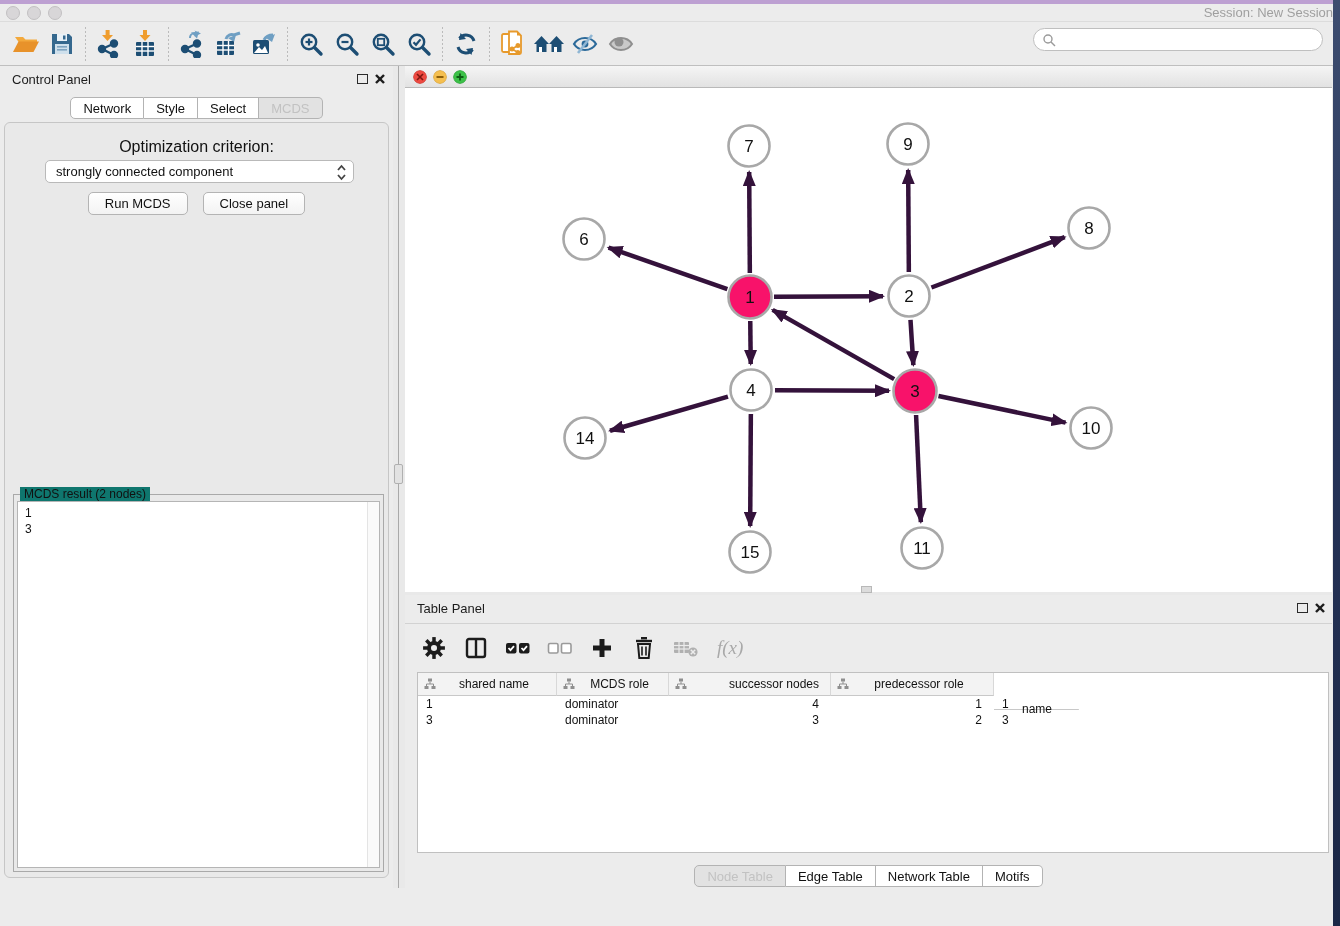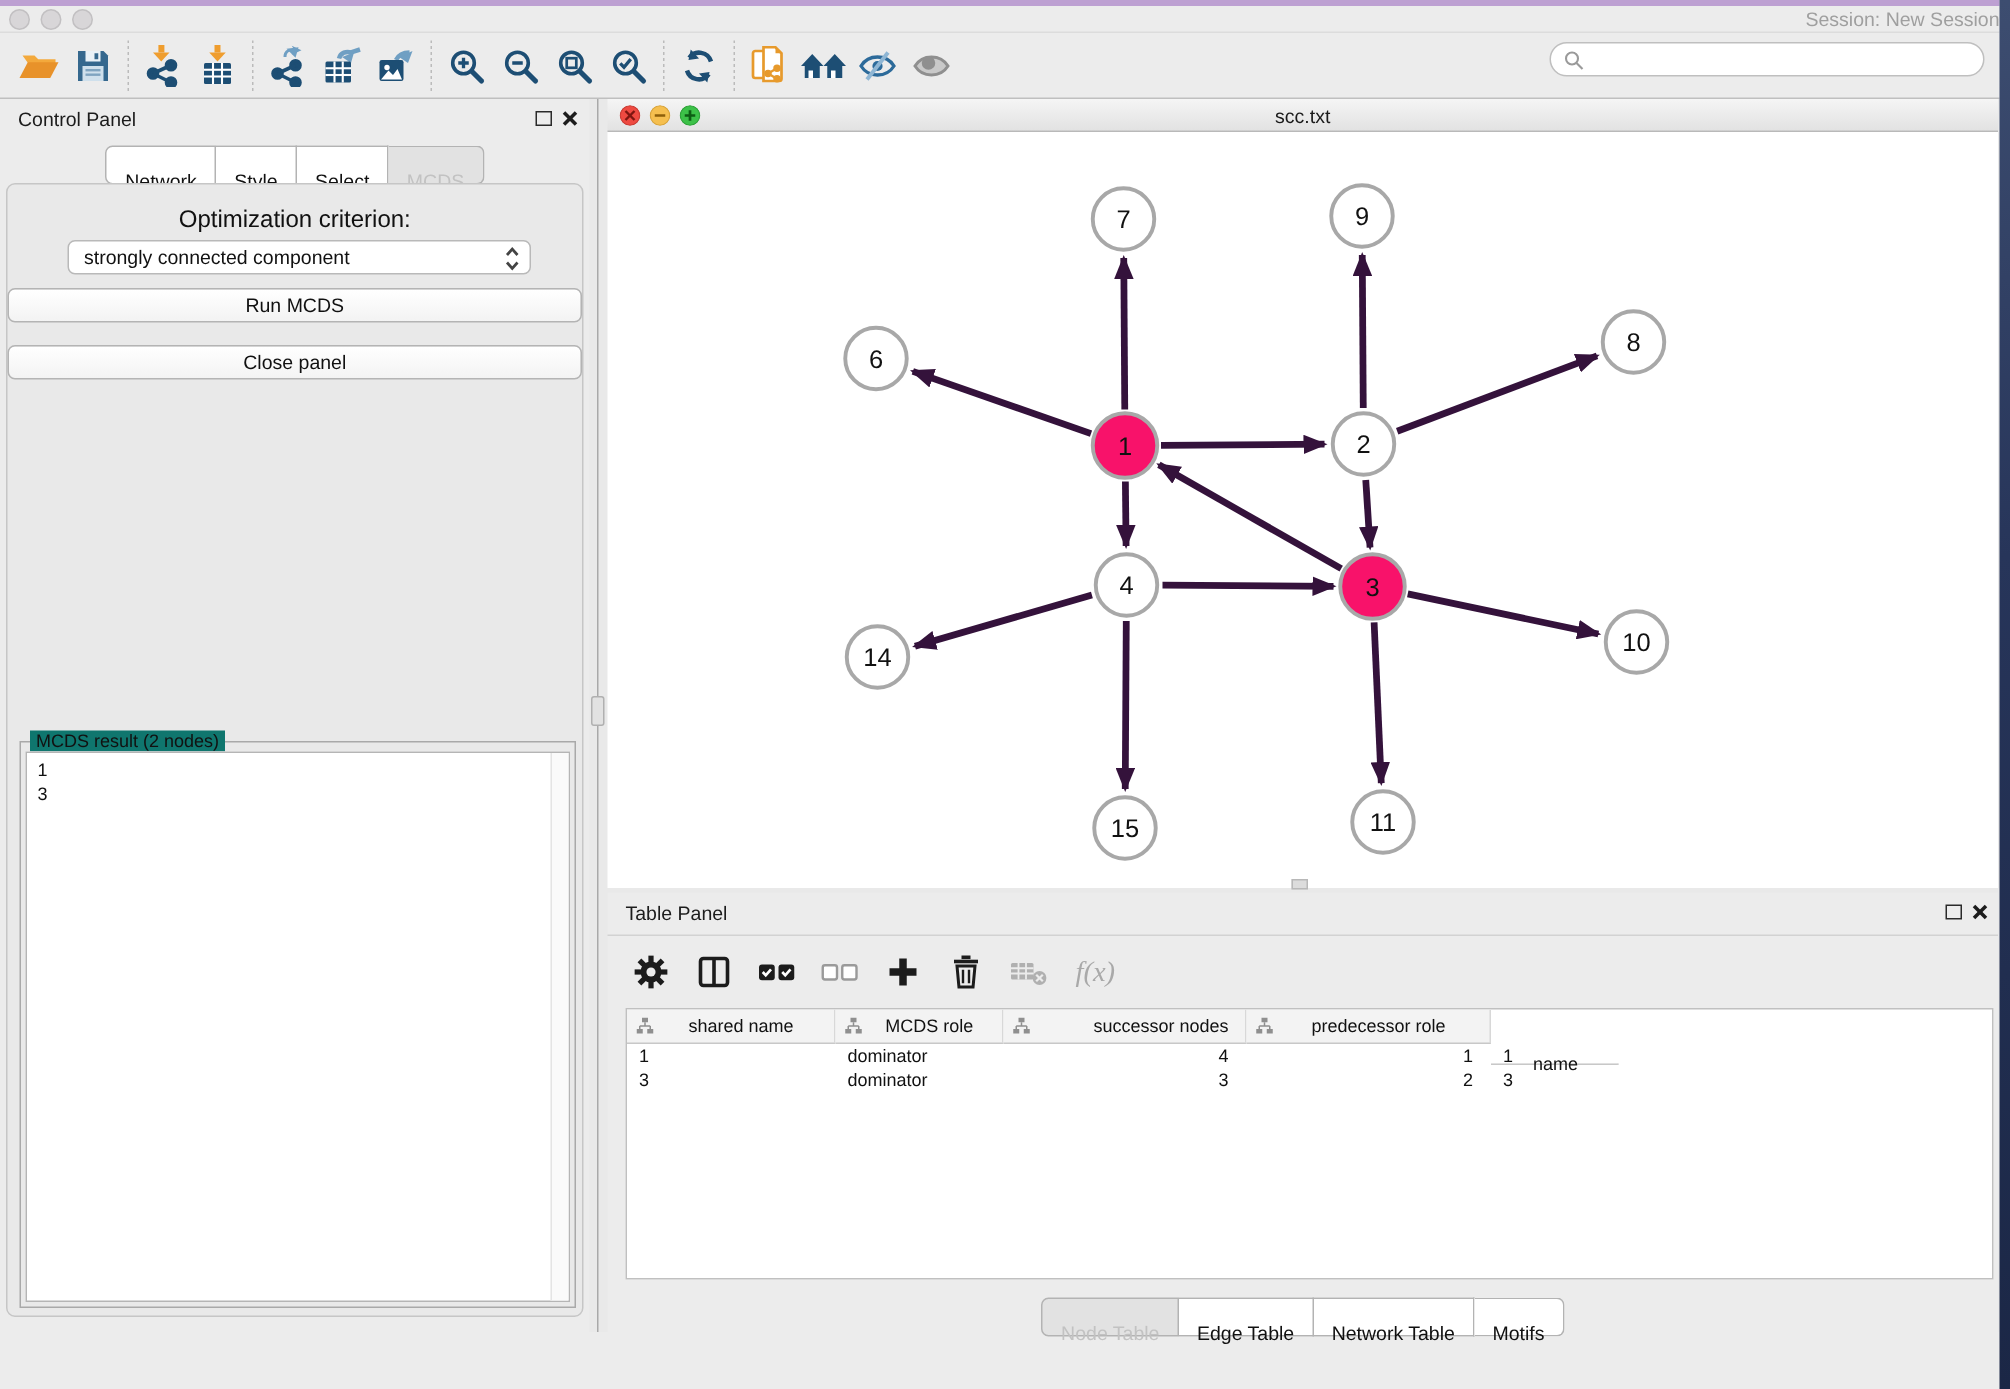--- a/index.html
+++ b/index.html
@@ -39,35 +39,35 @@
 
   
   .control-panel { position:absolute; left:0; top:0; width:393px; height:822px; background:#ececec; }
   .panel-header { position:relative; height:26px; }
   .panel-title { position:absolute; left:12px; top:6px; font-size:13px; color:#1c1c1c; }
   .float-icon { position:absolute; width:11px; height:10px; border:1.5px solid #2a2a2a; top:8px; }
   .close-icon { position:absolute; top:7px; width:12px; height:12px; }
   .cp-float { right:25px; } .cp-close { right:7px; }
 
   .tabset { display:flex; }
-  .tab { height:22px; line-height:21px; padding:12px 12px; font-size:13px; color:#111;
+  .tab { height:22px; line-height:21px; padding:0 12px; font-size:13px; color:#111;
     background:#fff; border:1px solid #b3b3b3; border-left:none; cursor:default; }
   .tab:first-child { border-left:1px solid #b3b3b3; border-radius:5px 0 0 5px; }
   .tab:last-child { border-radius:0 5px 5px 0; }
   .tab.active-dim { background:#e2e2e2; color:#c2c2c2; }
   .cp-tabs { position:absolute; top:31px; left:0; width:393px; display:flex; justify-content:center; }
 
   .cp-box { position:absolute; left:4px; top:56px; width:385px; height:756px;
     background:#e9e9e9; border:1px solid #c6c6c6; border-radius:6px; }
   .opt-label { position:absolute; top:15px; width:100%; text-align:center; font-size:16px; color:#111; }
   .criterion-select { position:absolute; left:40px; top:37px; width:309px; height:23px;
     background:#fff; border:1px solid #b9b9b9; border-radius:5px;
     display:flex; align-items:center; padding-left:10px; font-size:13px; color:#111; }
   .sel-chevrons { position:absolute; right:6px; top:3px; }
-  .btn-row { position:absolute; top:69px; width:100%; display:flex; justify-content:center; gap:15px;flex-direction:column; }
+  .btn-row { position:absolute; top:69px; width:100%; display:flex; justify-content:center; gap:15px; }
   .mac-btn { height:23px; padding:0 16px; font-size:13px; color:#111;
     background:linear-gradient(#ffffff,#f3f3f3); border:1px solid #b4b4b4; border-radius:5px;
     font-family:"Liberation Sans",sans-serif; }
   .result-box { position:absolute; left:8px; top:371px; width:371px; height:378px;
     border:1px solid #a9a9a9; }
   .result-legend { position:absolute; left:6px; top:-8px; background:#0f766e; padding:0 4px;
     font-size:12px; color:#111; }
   .result-inner { position:absolute; left:3px; top:6px; right:3px; bottom:3px;
     background:#fff; border:1px solid #b5b5b5; font-size:12px; color:#111; padding:3px 0 0 7px; }
   .result-inner .line { line-height:16px; }
@@ -365,21 +365,20 @@
               </svg>
             <svg class="net-light" style="left:28px" viewBox="0 0 14 14">
                 <circle cx="7" cy="7" r="6.5" fill="#f5bf4f" stroke="#d8a43c" stroke-width="0.8"></circle>
                 <line x1="3.5" y1="7" x2="10.5" y2="7" stroke="#8d5f0a" stroke-width="1.8"></line>
               </svg>
             <svg class="net-light" style="left:48px" viewBox="0 0 14 14">
                 <circle cx="7" cy="7" r="6.5" fill="#3cc148" stroke="#2fa23a" stroke-width="0.8"></circle>
                 <line x1="3.5" y1="7" x2="10.5" y2="7" stroke="#0d5d14" stroke-width="1.8"></line>
                 <line x1="7" y1="3.5" x2="7" y2="10.5" stroke="#0d5d14" stroke-width="1.8"></line>
               </svg>
-            <div class="net-title">scc.txt</div>
           </div>
           <div class="net-canvas">
             <svg id="graph-svg" width="927" height="504">
                 <defs>
                   <marker id="arrowhead" markerUnits="userSpaceOnUse" markerWidth="17" markerHeight="13" refX="14" refY="6.5" orient="auto">
                     <path d="M0 0 L16 6.5 L0 13 z" fill="#34123b"></path>
                   </marker>
                 </defs>
                 <line x1="344.84106308791655" y1="185.0005262753956" x2="344.1721816547571" y2="83.99942986832144" stroke="#34123b" stroke-width="4.5" marker-end="url(#arrowhead)"></line>
                 <line x1="322.34314698911055" y1="201.08375015282175" x2="203.54492409513023" y2="159.5759373344431" stroke="#34123b" stroke-width="4.5" marker-end="url(#arrowhead)"></line>

